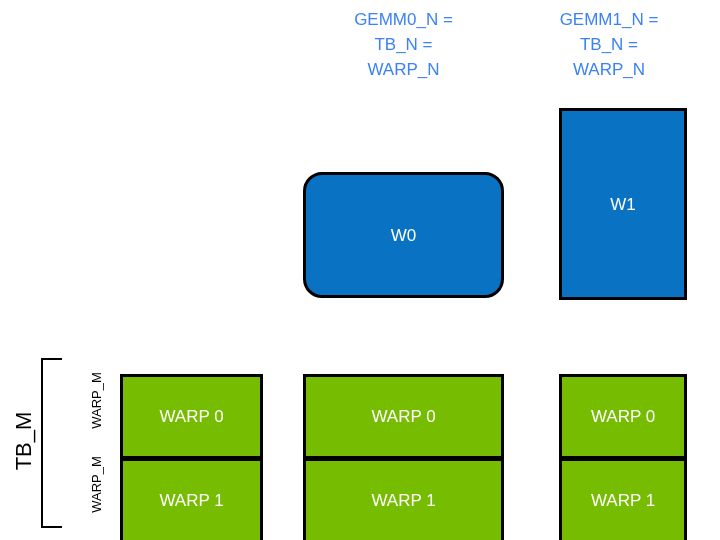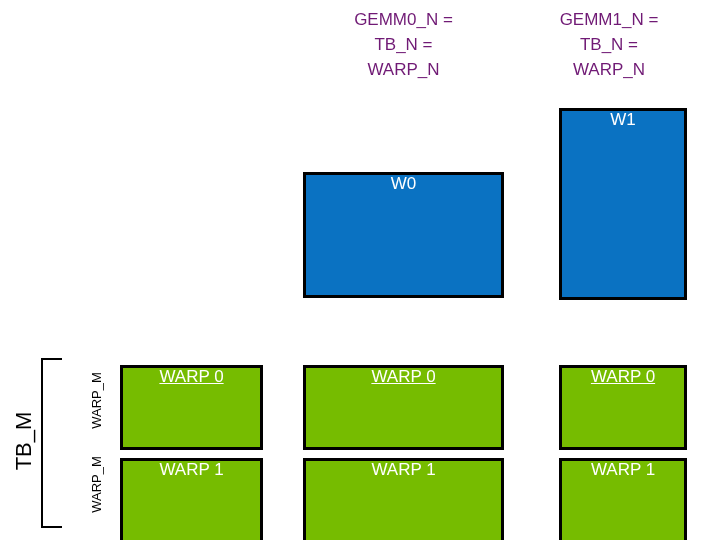--- a/index.html
+++ b/index.html
@@ -19,55 +19,57 @@
     background: #ffffff;
     overflow: hidden;
   }
 
   
   .col-caption {
     position: absolute;
     text-align: center;
     font-size: 17px;
     line-height: 25px;
-    color: #701a75;
+    color: #3b82f6;
     white-space: pre;
     letter-spacing: 0px;
   }
   #caption-gemm0 {
     left: 303px;
     top: 7px;
     width: 201px;
   }
   #caption-gemm1 {
     left: 545px;
     top: 7px;
     width: 128px;
   }
 
   
   .box {
     position: absolute;
     box-sizing: border-box;
     border: 3px solid #000000;
     display: flex;
+    align-items: center;
     justify-content: center;
     color: #ffffff;
     font-size: 17px;
     line-height: 1;
   }
   .box.blue  { background: #0A72C2; }
   .box.green { background: #76BC00; }
 
   
   #box-w0 {
     left: 303px;
     top: 172px;
     width: 201px;
     height: 126px;
+    border-radius: 19px;
   }
   #box-w1 {
     left: 559px;
     top: 108px;
     width: 128px;
     height: 192px;
   }
 
   
   .green-col {
@@ -77,21 +79,21 @@
   }
   #green-col-0 { left: 120px; width: 143px; }
   #green-col-1 { left: 303px; width: 201px; }
   #green-col-2 { left: 559px; width: 128px; }
 
   .green-col .box {
     left: 0;
     width: 100%;
     height: 85px;
   }
-  .green-col .box.row0 { top: 7px; text-decoration: underline; }
+  .green-col .box.row0 { top: 16px; }
   .green-col .box.row1 { top: 100px; }
 
   
   #tbm-bracket {
     position: absolute;
     left: 41px;
     top: 358px;
     width: 21px;
     height: 170px;
     box-sizing: border-box;

